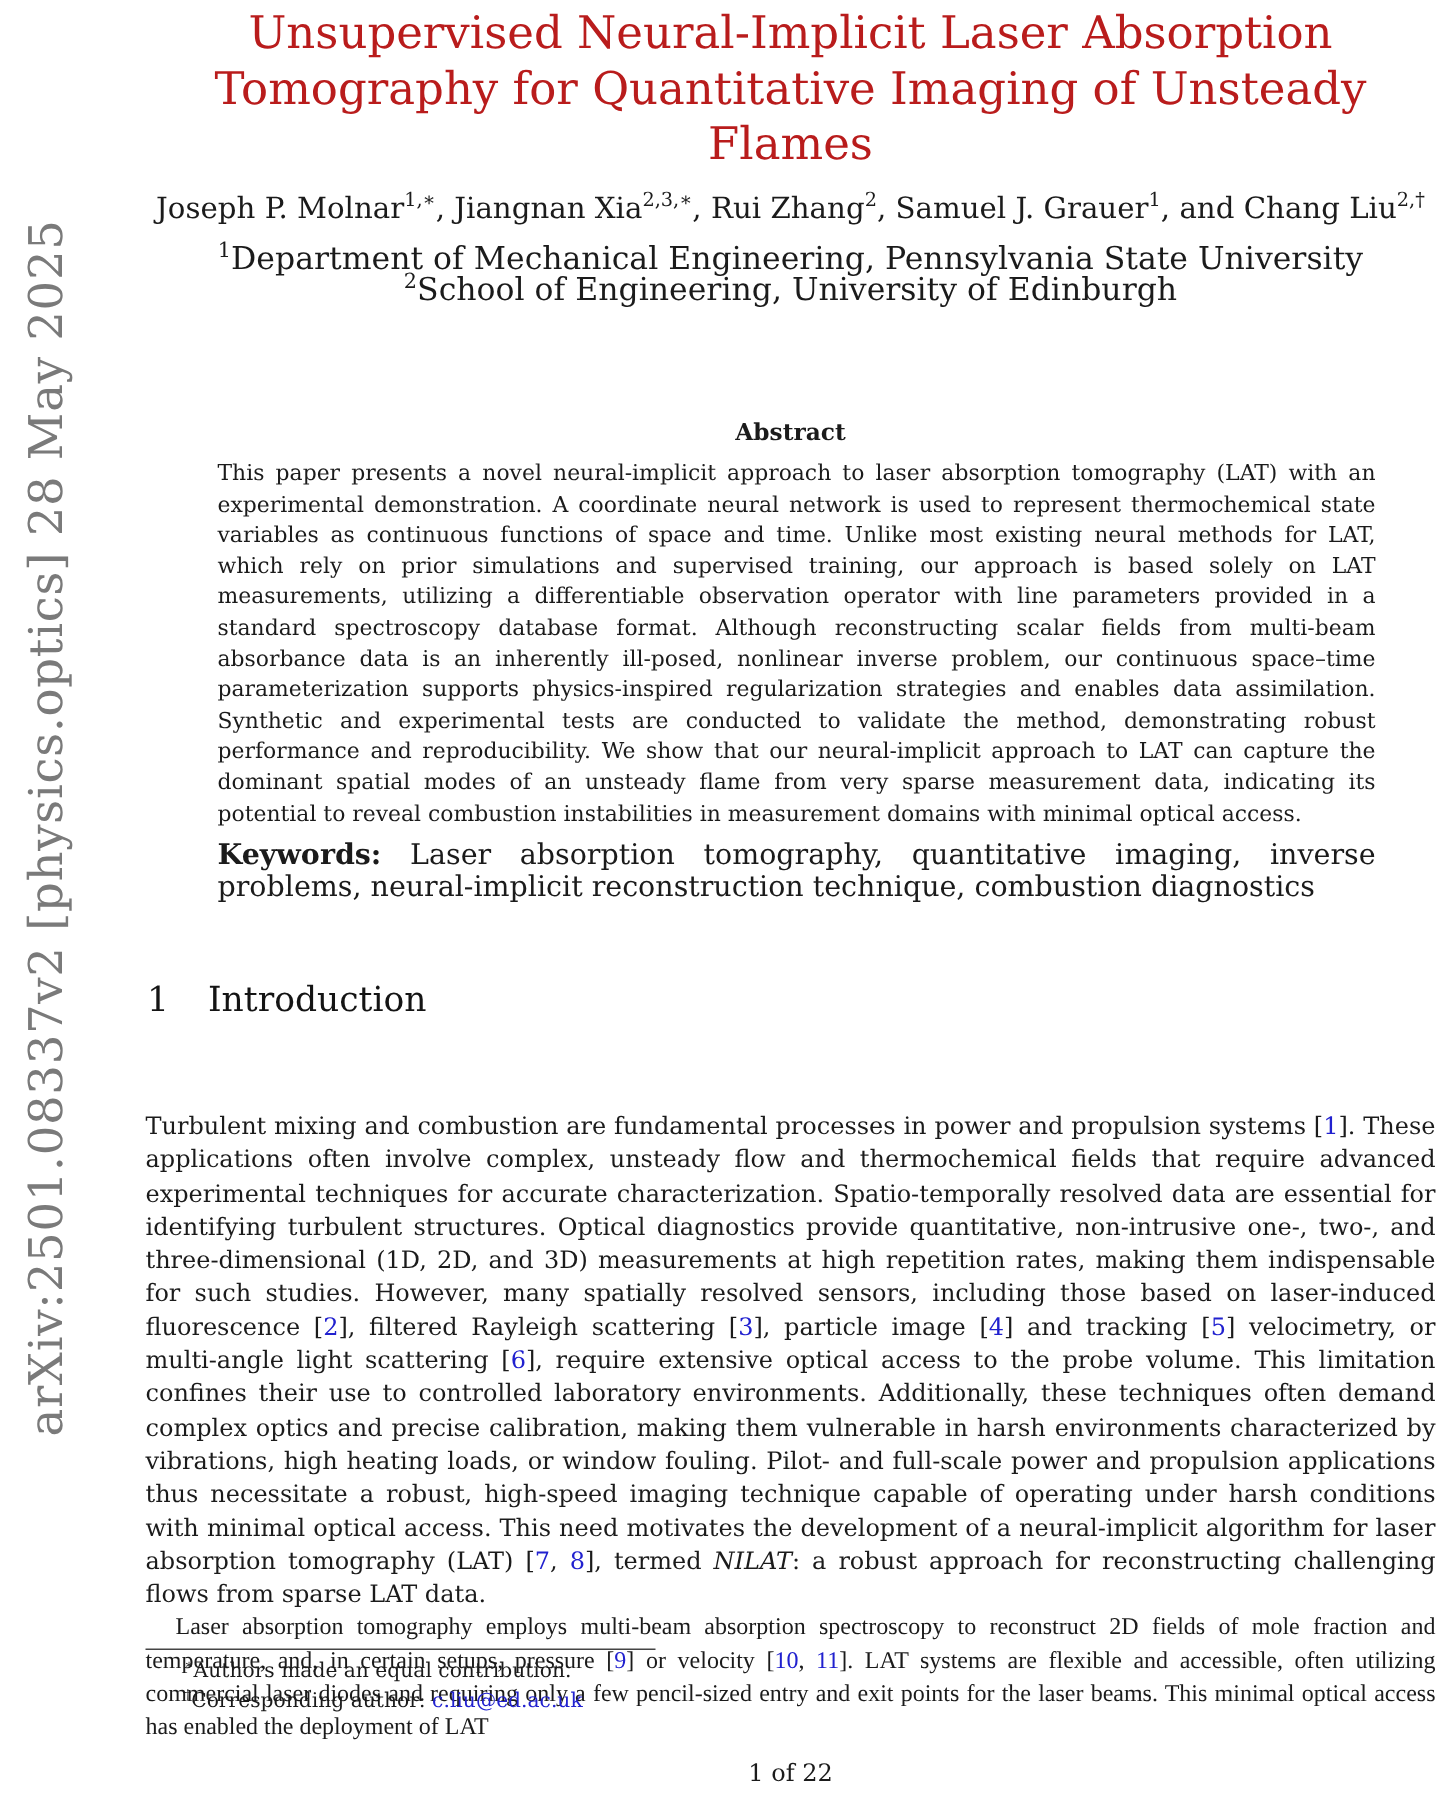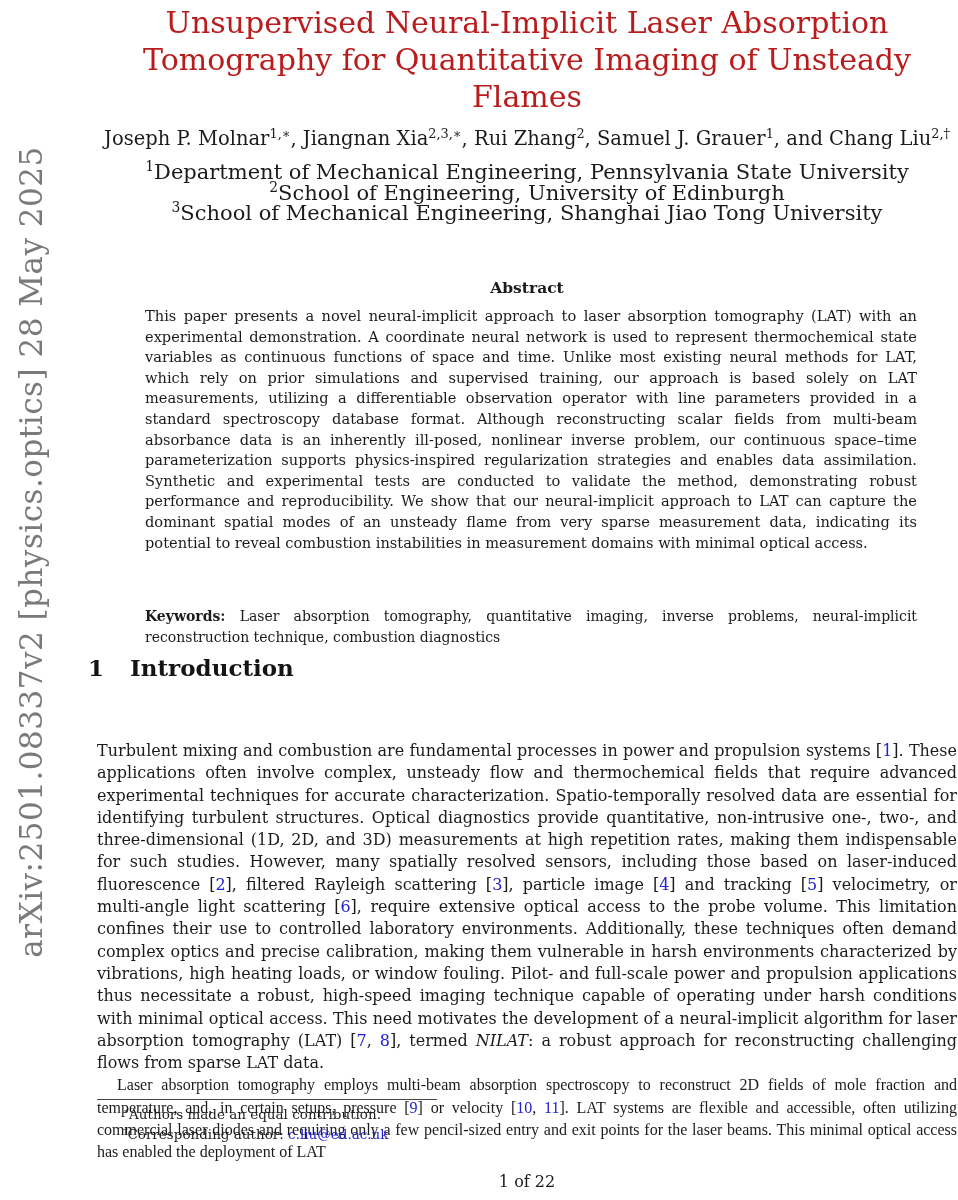--- a/index.html
+++ b/index.html
@@ -14,27 +14,26 @@
   .paper-title{top:4px;font-size:30px;line-height:37px;white-space:pre-line;color:#b91c1c;}
   .authors-line{top:127px;font-size:19.5px;}
   .affiliations{top:162px;font-size:21px;line-height:20.5px;}
 
   .abstract-heading{top:278px;font-size:15.5px;font-weight:bold;}
   .abstract-body{
     left:145px;width:772px;top:306px;font-size:14.6px;line-height:20.6px;
     text-align:justify;
   }
   .keywords-block{
-    left:145px;width:772px;top:560px;font-size:14px;line-height:20.6px;
+    left:145px;width:772px;top:560px;font-size:19px;line-height:20.6px;
     text-align:justify;
-    margin-top:46px;
   }
   .keywords-label{font-weight:bold;}
 
-  .section-heading{left:88px;top:654px;font-size:23px;font-weight:bold;color:#141414;}
+  .section-heading{left:98px;top:654px;font-size:23px;font-weight:normal;color:#141414;}
   .section-number{display:inline-block;margin-right:26px;}
 
   .intro-body{left:97px;width:860px;top:692px;font-size:16px;line-height:22.3px;text-align:justify;margin-top:48px;}
   .intro-body p{margin:0;padding:0;}
   .para-indent{text-indent:20px;font-family:Liberation Serif, serif;}
 
   .footnote-area{left:97px;top:1099px;width:860px;font-size:13.5px;line-height:19.5px;}
   .footnote-rule{width:340px;border:none;border-top:1.5px solid #444;margin:0 0 5px 0;}
   .footnote-line{text-indent:26px;}
 
@@ -57,21 +56,20 @@
 <div class="abs arxiv-watermark">arXiv:2501.08337v2  [physics.optics]  28 May 2025</div>
 
 <div class="abs center-col paper-title">Unsupervised Neural-Implicit Laser Absorption
 Tomography for Quantitative Imaging of Unsteady Flames</div>
 
 <div class="abs center-col authors-line">Joseph P. Molnar<sup class="seg-sup">1,∗</sup>, Jiangnan Xia<sup class="seg-sup">2,3,∗</sup>, Rui Zhang<sup class="seg-sup">2</sup>, Samuel J. Grauer<sup class="seg-sup">1</sup>, and Chang Liu<sup class="seg-sup">2,†</sup></div>
 
 <div class="abs center-col affiliations">
   <div class="affiliation-line"><sup class="seg-sup">1</sup>Department of Mechanical Engineering, Pennsylvania State University</div>
   <div class="affiliation-line"><sup class="seg-sup">2</sup>School of Engineering, University of Edinburgh</div>
-  <div class="affiliation-line"><sup class="seg-sup">3</sup>School of Mechanical Engineering, Shanghai Jiao Tong University</div>
 </div>
 
 <div class="abs center-col abstract-heading">Abstract</div>
 
 <div class="abs abstract-body">This paper presents a novel neural-implicit approach to laser absorption tomography (LAT) with an experimental demonstration. A coordinate neural network is used to represent thermochemical state variables as continuous functions of space and time. Unlike most existing neural methods for LAT, which rely on prior simulations and supervised training, our approach is based solely on LAT measurements, utilizing a differentiable observation operator with line parameters provided in a standard spectroscopy database format. Although reconstructing scalar fields from multi-beam absorbance data is an inherently ill-posed, nonlinear inverse problem, our continuous space–time parameterization supports physics-inspired regularization strategies and enables data assimilation. Synthetic and experimental tests are conducted to validate the method, demonstrating robust performance and reproducibility. We show that our neural-implicit approach to LAT can capture the dominant spatial modes of an unsteady flame from very sparse measurement data, indicating its potential to reveal combustion instabilities in measurement domains with minimal optical access.</div>
 
 <div class="abs keywords-block"><span class="keywords-label">Keywords:</span><span> Laser absorption tomography, quantitative imaging, inverse problems, neural-implicit reconstruction technique, combustion diagnostics</span></div>
 
 <div class="abs section-heading"><span class="section-number">1</span><span>Introduction</span></div>
 

